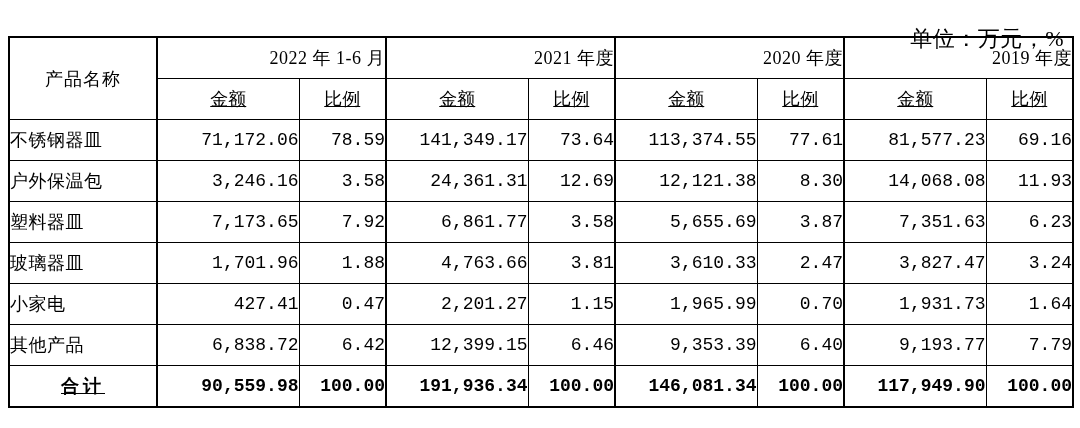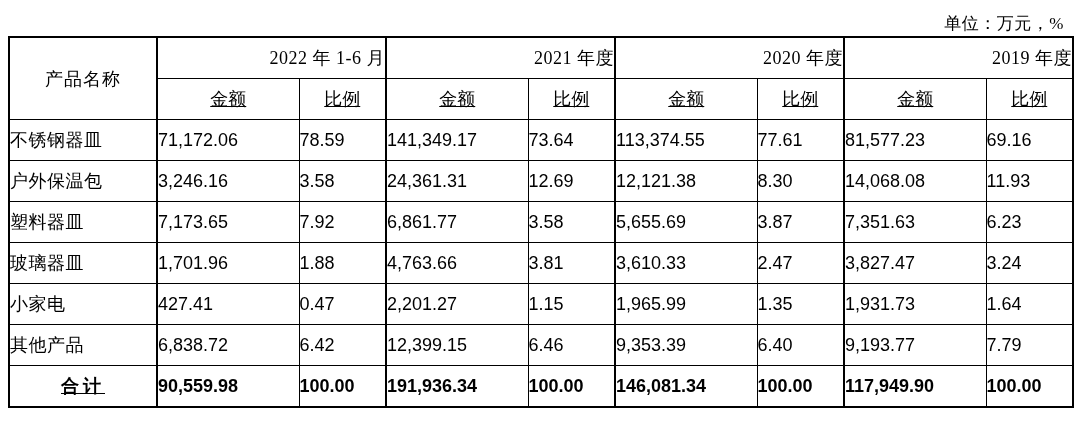--- a/index.html
+++ b/index.html
@@ -15,23 +15,23 @@
     overflow: hidden;
   }
   .page {
     position: relative;
     width: 1080px;
     height: 428px;
     box-sizing: border-box;
   }
   .unit-line {
     position: absolute;
-    top: 12px;
+    top: 24px;
     right: 16px;
-    font-size: 17px;
+    font-size: 22px;
     letter-spacing: 0.5px;
     white-space: nowrap;
   }
   .table-wrap {
     position: absolute;
     top: 36px;
     left: 8px;
     width: 1064px;
   }
   table.data {
@@ -67,23 +67,24 @@
     font-weight: bold;
     text-decoration: underline;
   }
   .cell-name {
     text-align: left;
     padding-left: 12px;
     font-size: 18px;
     letter-spacing: 0.5px;
   }
   .cell-num {
+    text-align: right;
     padding-right: 12px;
     font-size: 18px;
-    font-family: Liberation Sans, sans-serif;
+    font-family: Liberation Mono, monospace;
   }
   tr.total td {
     font-weight: bold;
   }
   tr.total .cell-name {
     text-align: center;
     padding-left: 0;
     letter-spacing: 4px;
     text-decoration: underline;
   }
@@ -180,21 +181,21 @@
           <td class="cell-num grp-left">3,827.47</td>
           <td class="cell-num">3.24</td>
         </tr>
         <tr>
           <td class="cell-name">小家电</td>
           <td class="cell-num grp-left">427.41</td>
           <td class="cell-num">0.47</td>
           <td class="cell-num grp-left">2,201.27</td>
           <td class="cell-num">1.15</td>
           <td class="cell-num grp-left">1,965.99</td>
-          <td class="cell-num">1.35</td>
+          <td class="cell-num">0.70</td>
           <td class="cell-num grp-left">1,931.73</td>
           <td class="cell-num">1.64</td>
         </tr>
         <tr>
           <td class="cell-name">其他产品</td>
           <td class="cell-num grp-left">6,838.72</td>
           <td class="cell-num">6.42</td>
           <td class="cell-num grp-left">12,399.15</td>
           <td class="cell-num">6.46</td>
           <td class="cell-num grp-left">9,353.39</td>

